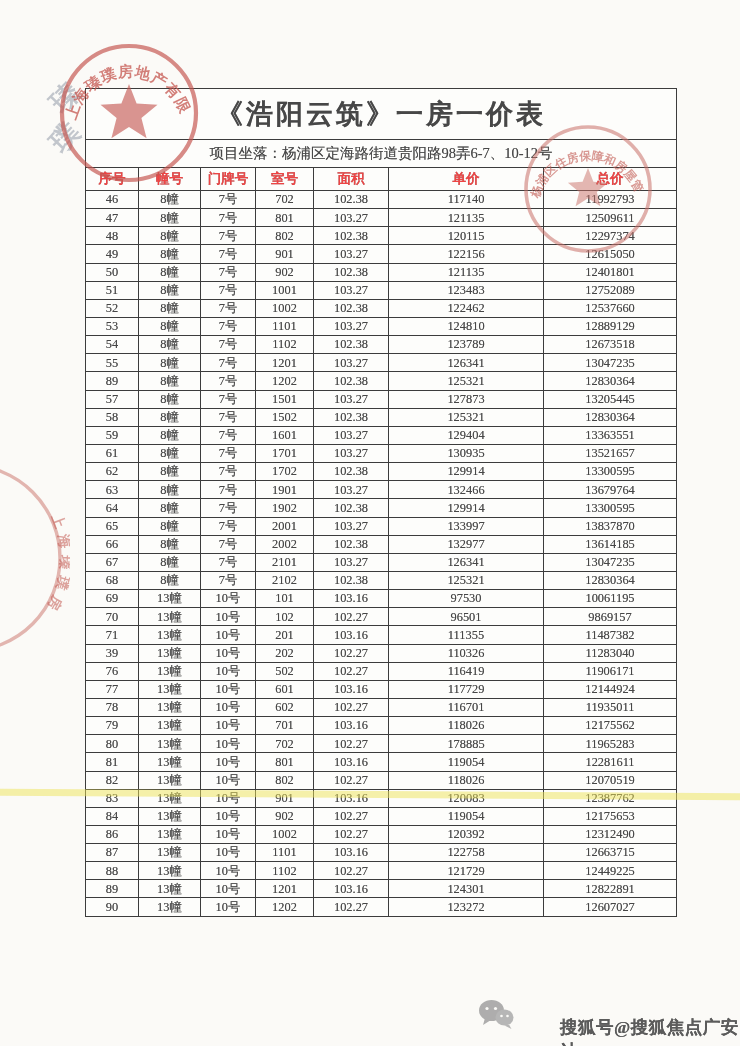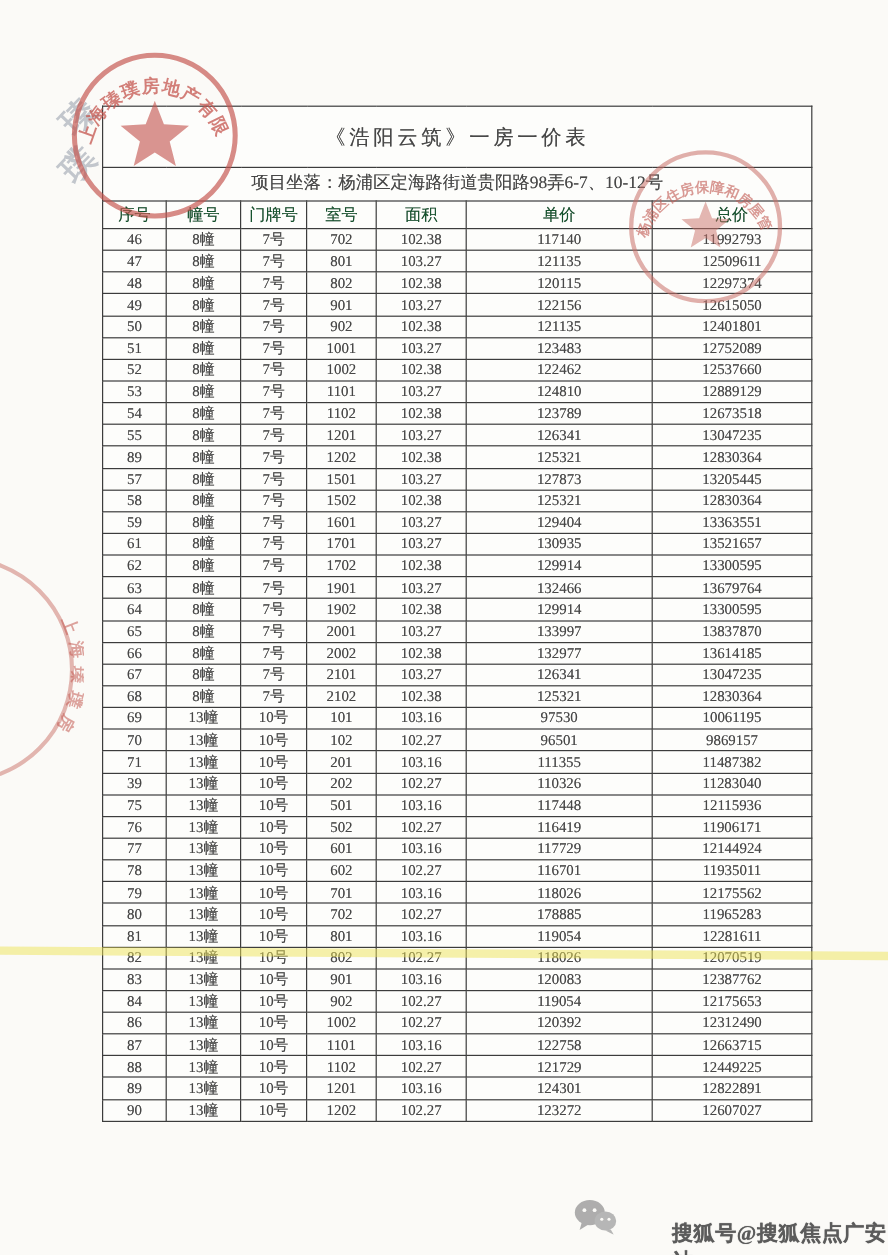--- a/index.html
+++ b/index.html
@@ -13,23 +13,23 @@
     border-collapse:collapse;table-layout:fixed;background:#fdfdfb;
     z-index:2;
   }
   .ptable td,.ptable th{
     border:1.6px solid #3c3c3c;padding:0;margin:0;
     text-align:center;vertical-align:middle;
     color:#474747;line-height:1;
     text-shadow:0 0 .5px rgba(70,70,70,.6);
     overflow:hidden;white-space:nowrap;
   }
-  .title-cell{height:50px;font-size:17px;font-weight:normal;color:#343434;letter-spacing:3px;}
+  .title-cell{height:50px;font-size:27px;font-weight:bold;color:#343434;letter-spacing:3px;}
   .loc-cell{height:27px;font-size:14.5px;text-align:left;padding-left:6px;color:#3e3e3e;}
-  .ptable th{height:22px;font-size:13.5px;font-weight:normal;color:#14532d;}
+  .ptable th{height:22px;font-size:13.5px;font-weight:bold;color:#ef4444;}
   .ptable tbody td{height:17.15px;font-size:12.4px;}
   
   .stamp{position:absolute;pointer-events:none;}
   .stamp-text{font-family:"Liberation Serif","DejaVu Serif",serif;font-weight:bold;}
   
   .bleed{
     position:absolute;left:52px;top:78px;z-index:1;color:#8a93a2;opacity:.5;
     font-size:28px;font-weight:bold;filter:blur(.6px);
   }
   .bleed span{display:block;transform:rotate(-46deg);height:40px;}
@@ -316,29 +316,20 @@
         <tr>
           <td>39</td>
           <td>13幢</td>
           <td>10号</td>
           <td>202</td>
           <td>102.27</td>
           <td>110326</td>
           <td>11283040</td>
         </tr>
         <tr>
-          <td>75</td>
-          <td>13幢</td>
-          <td>10号</td>
-          <td>501</td>
-          <td>103.16</td>
-          <td>117448</td>
-          <td>12115936</td>
-        </tr>
-        <tr>
           <td>76</td>
           <td>13幢</td>
           <td>10号</td>
           <td>502</td>
           <td>102.27</td>
           <td>116419</td>
           <td>11906171</td>
         </tr>
         <tr>
           <td>77</td>

